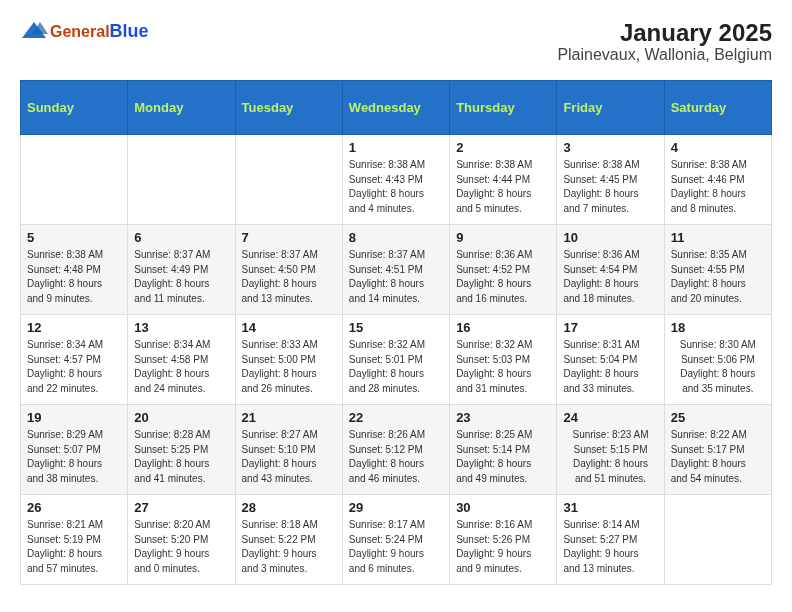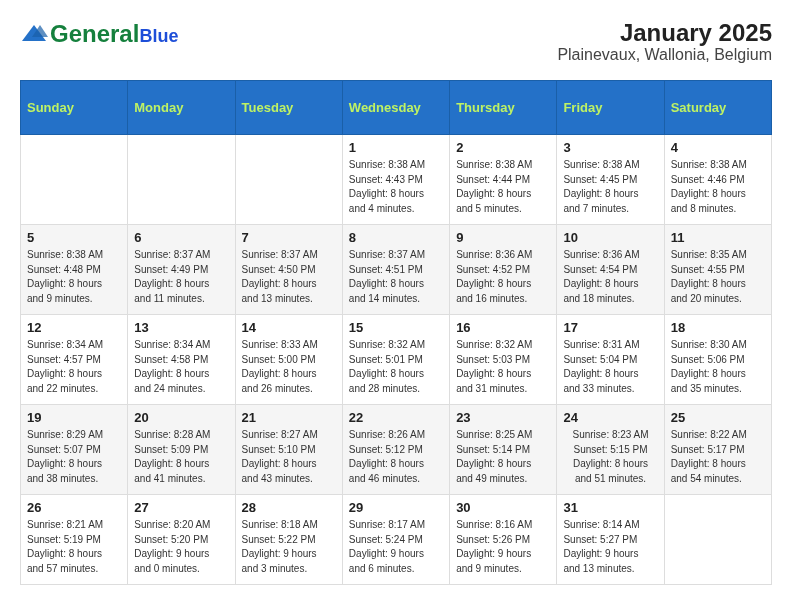--- a/index.html
+++ b/index.html
@@ -14,23 +14,23 @@
       display: flex;
       justify-content: space-between;
       align-items: flex-start;
       margin-bottom: 16px;
     }
     .logo {
       display: flex;
       align-items: center;
     }
     .logo-text-general {
-      font-size: 24px;
-      font-weight: bold;
-      color: #15803d;
+      font-size: 16px;
+      font-weight: bold;
+      color: #c2410c;
     }
     .logo-text-blue {
       font-size: 18px;
       font-weight: bold;
       color: #1d4ed8;
     }
     .logo-icon {
       width: 28px;
       height: 22px;
       margin-right: 2px;
@@ -245,38 +245,38 @@
         </td>
         <td>
           <span class="day-num">17</span>
           <div class="day-info" style="white-space: pre-line;">Sunrise: 8:31 AM
 Sunset: 5:04 PM
 Daylight: 8 hours
 and 33 minutes.</div>
         </td>
         <td>
           <span class="day-num">18</span>
-          <div class="day-info" style="white-space: pre-line;">Sunrise: 8:30 AM
+          <div class="day-info" style="white-space: pre-line; text-align: center;">Sunrise: 8:30 AM
 Sunset: 5:06 PM
 Daylight: 8 hours
 and 35 minutes.</div>
         </td>
       </tr>
       <tr>
         <td>
           <span class="day-num">19</span>
           <div class="day-info" style="white-space: pre-line;">Sunrise: 8:29 AM
 Sunset: 5:07 PM
 Daylight: 8 hours
 and 38 minutes.</div>
         </td>
         <td>
           <span class="day-num">20</span>
           <div class="day-info" style="white-space: pre-line;">Sunrise: 8:28 AM
-Sunset: 5:09 PM
+Sunset: 5:25 PM
 Daylight: 8 hours
 and 41 minutes.</div>
         </td>
         <td>
           <span class="day-num">21</span>
           <div class="day-info" style="white-space: pre-line;">Sunrise: 8:27 AM
 Sunset: 5:10 PM
 Daylight: 8 hours
 and 43 minutes.</div>
         </td>

